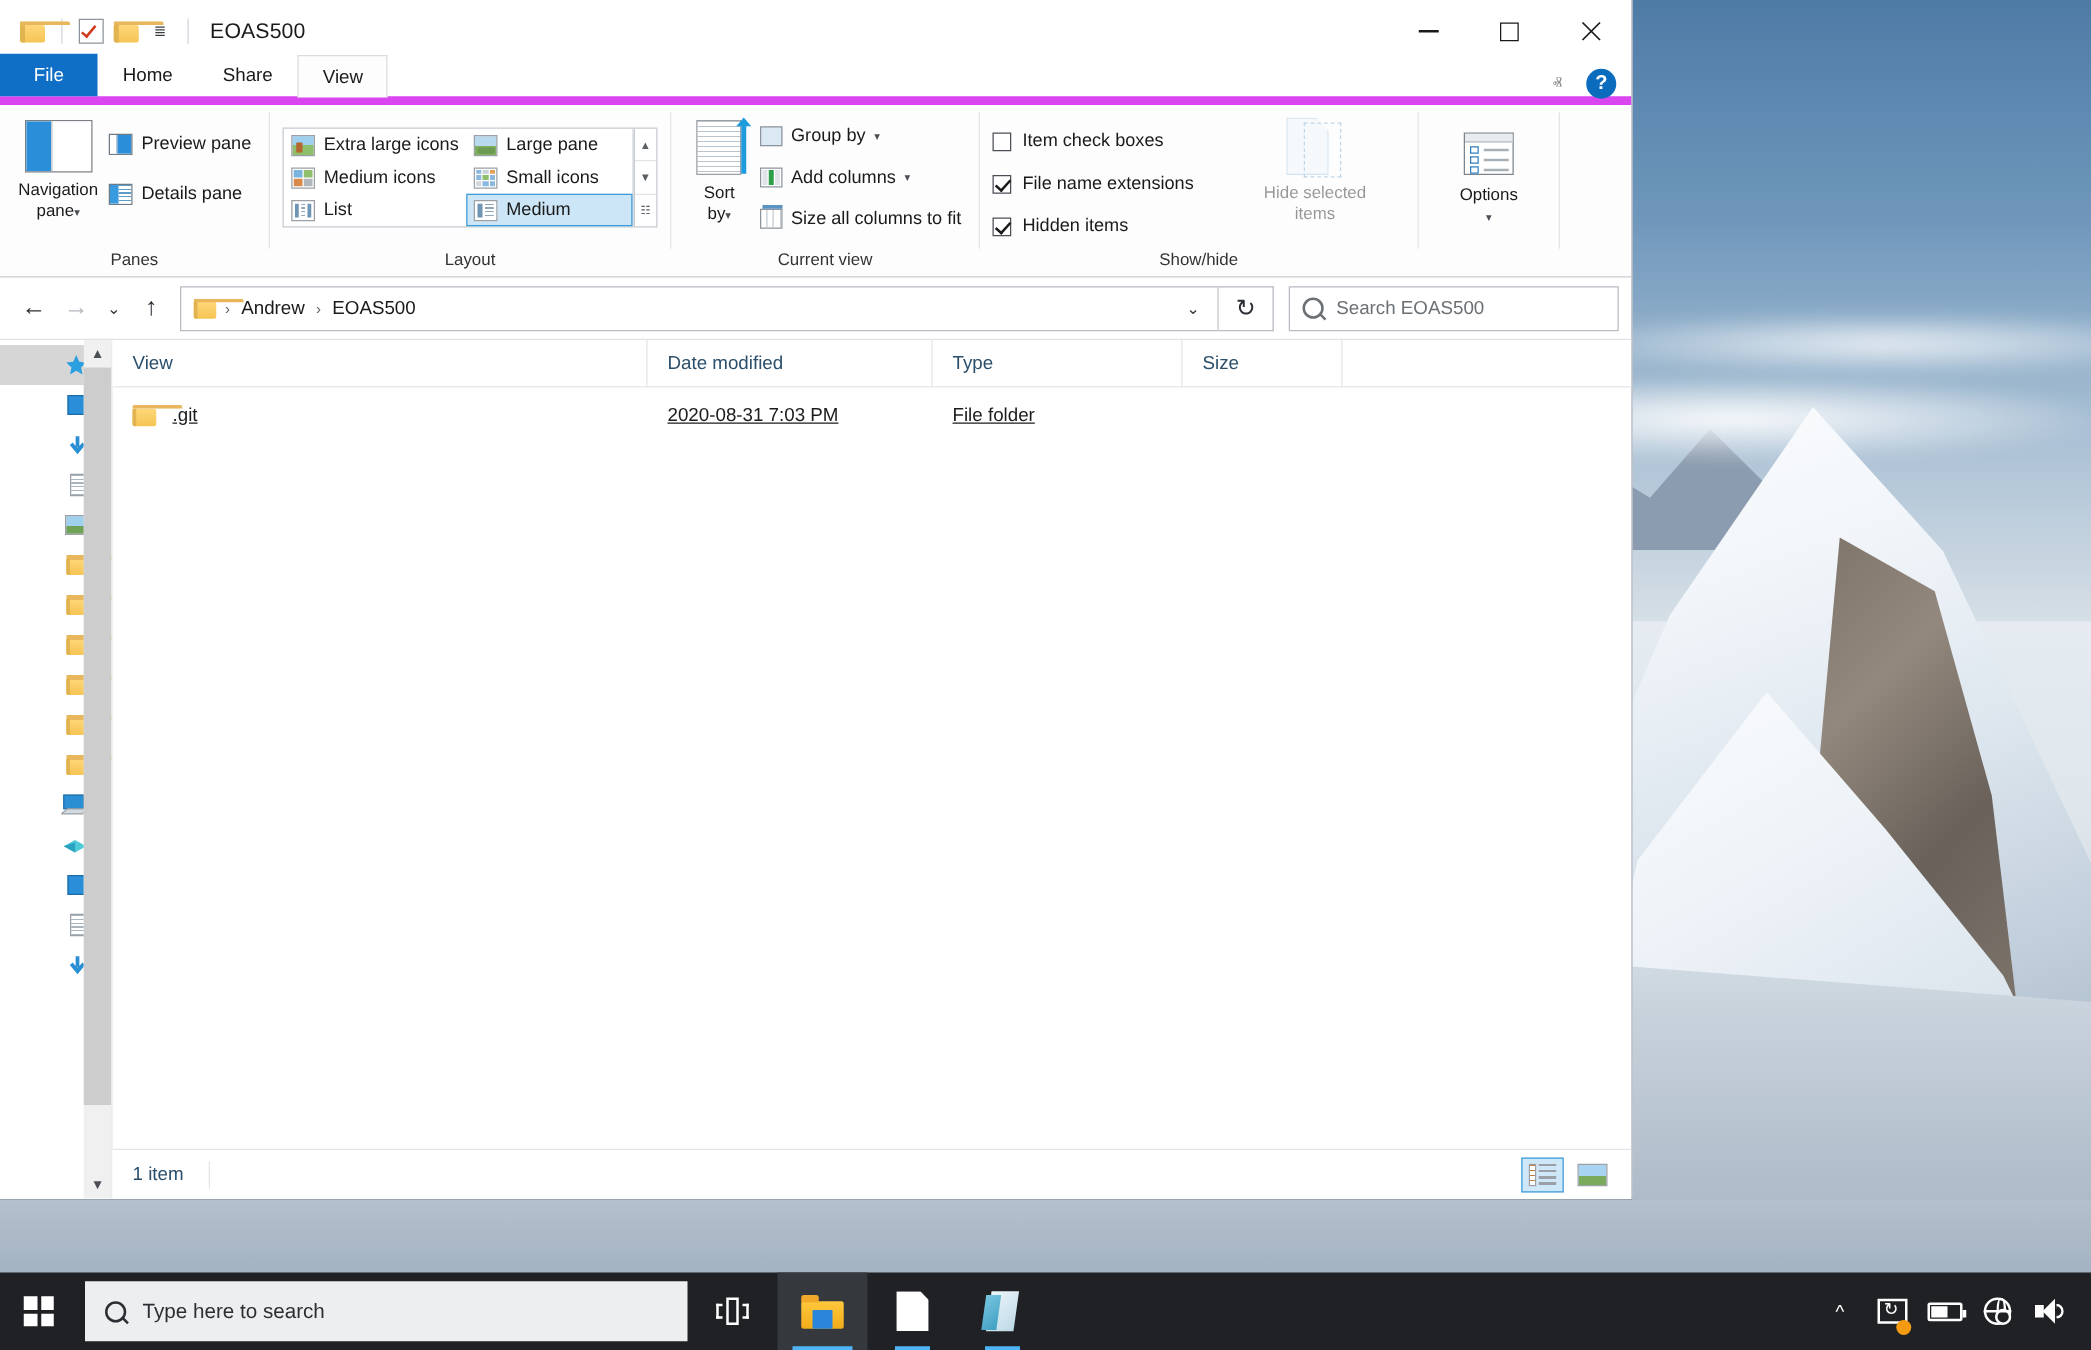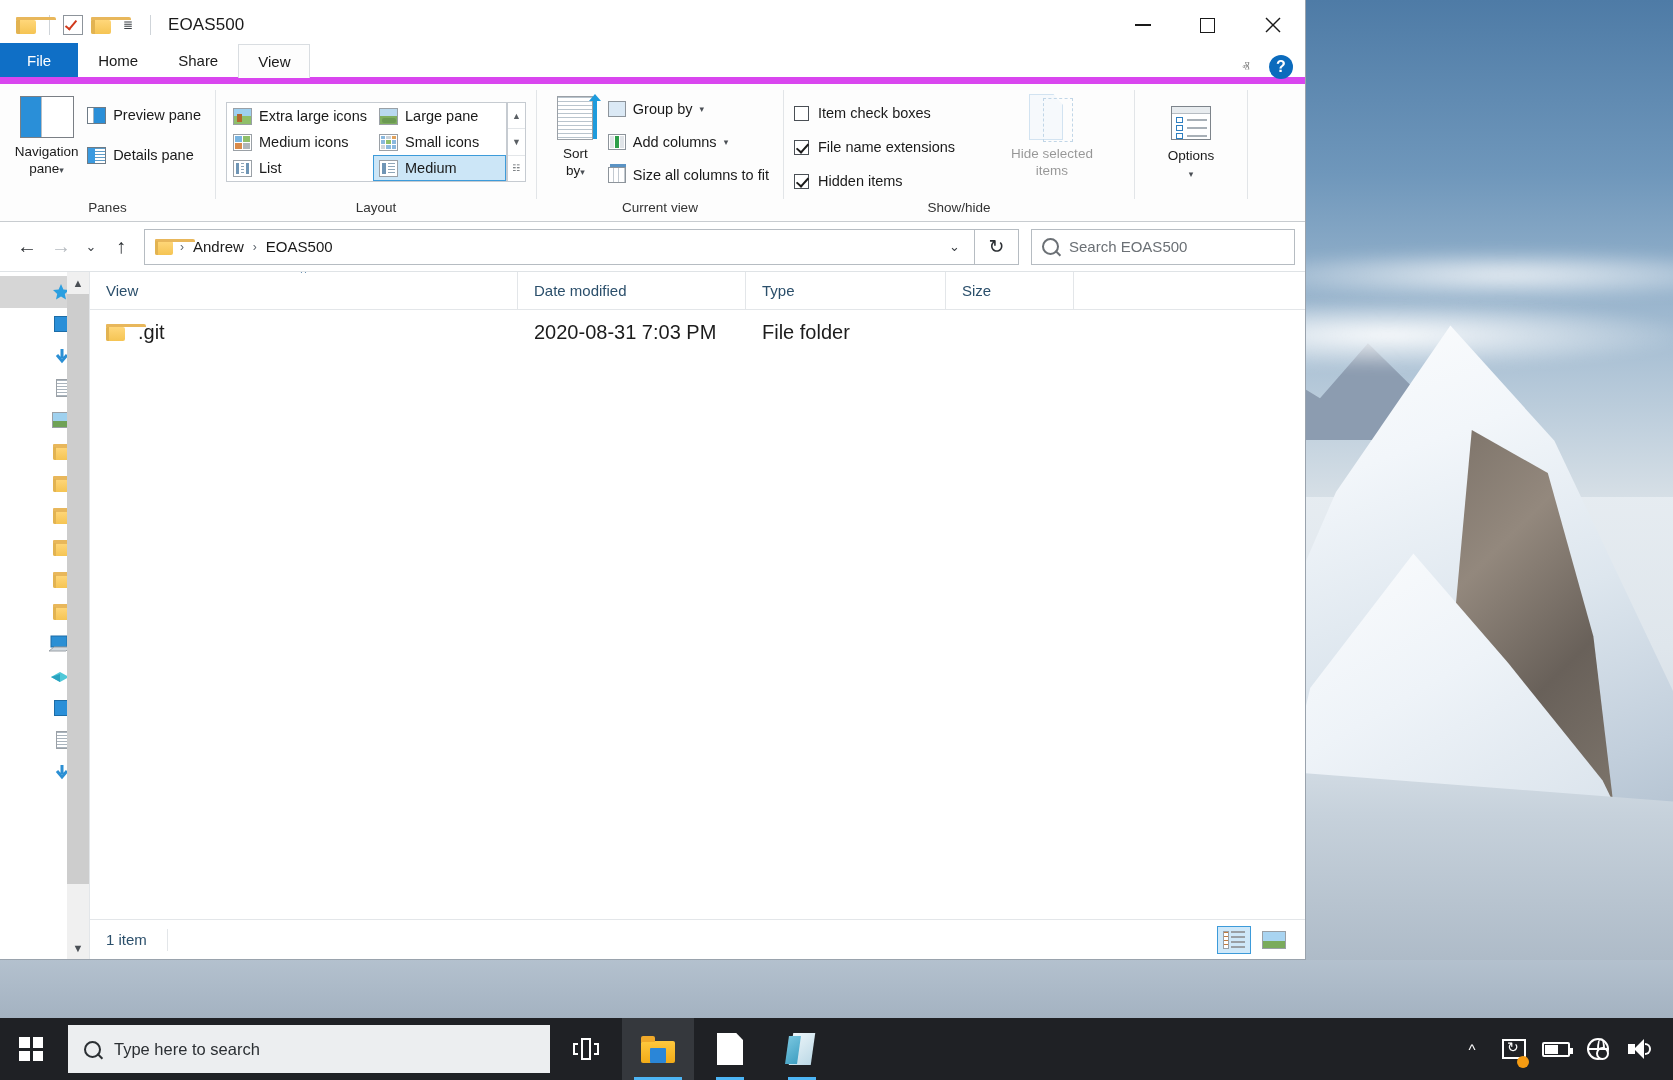--- a/index.html
+++ b/index.html
@@ -351,21 +351,21 @@
   .col.c-name { width:428px; }
   .col.c-date { width:228px; }
   .col.c-type { width:200px; }
   .col.c-size { width:128px; }
   .sortmark {
     position:absolute; left:0; right:0; top:-8px; text-align:center;
     font-size:11px; color:#5a86ab;
   }
   .rows { flex:1; }
   .frow { height:44px; display:flex; align-items:center; cursor:default; }
-  .cell { font-size:20px; color:#1c1c1c; display:flex; align-items:center; }
+  .cell { font-size:15px; color:#1c1c1c; display:flex; align-items:center;text-decoration:underline; }
   .cell.c-name { width:428px; padding-left:16px; gap:13px; }
   .cell.c-date { width:228px; padding-left:16px; }
   .cell.c-type { width:200px; padding-left:16px; }
   .cell.c-size { width:128px; padding-left:16px; }
 
   
   .statusbar {
     height:40px; border-top:1px solid #e3e6e9; background:#fff;
     display:flex; align-items:center; padding:0 16px; position:relative;
   }

